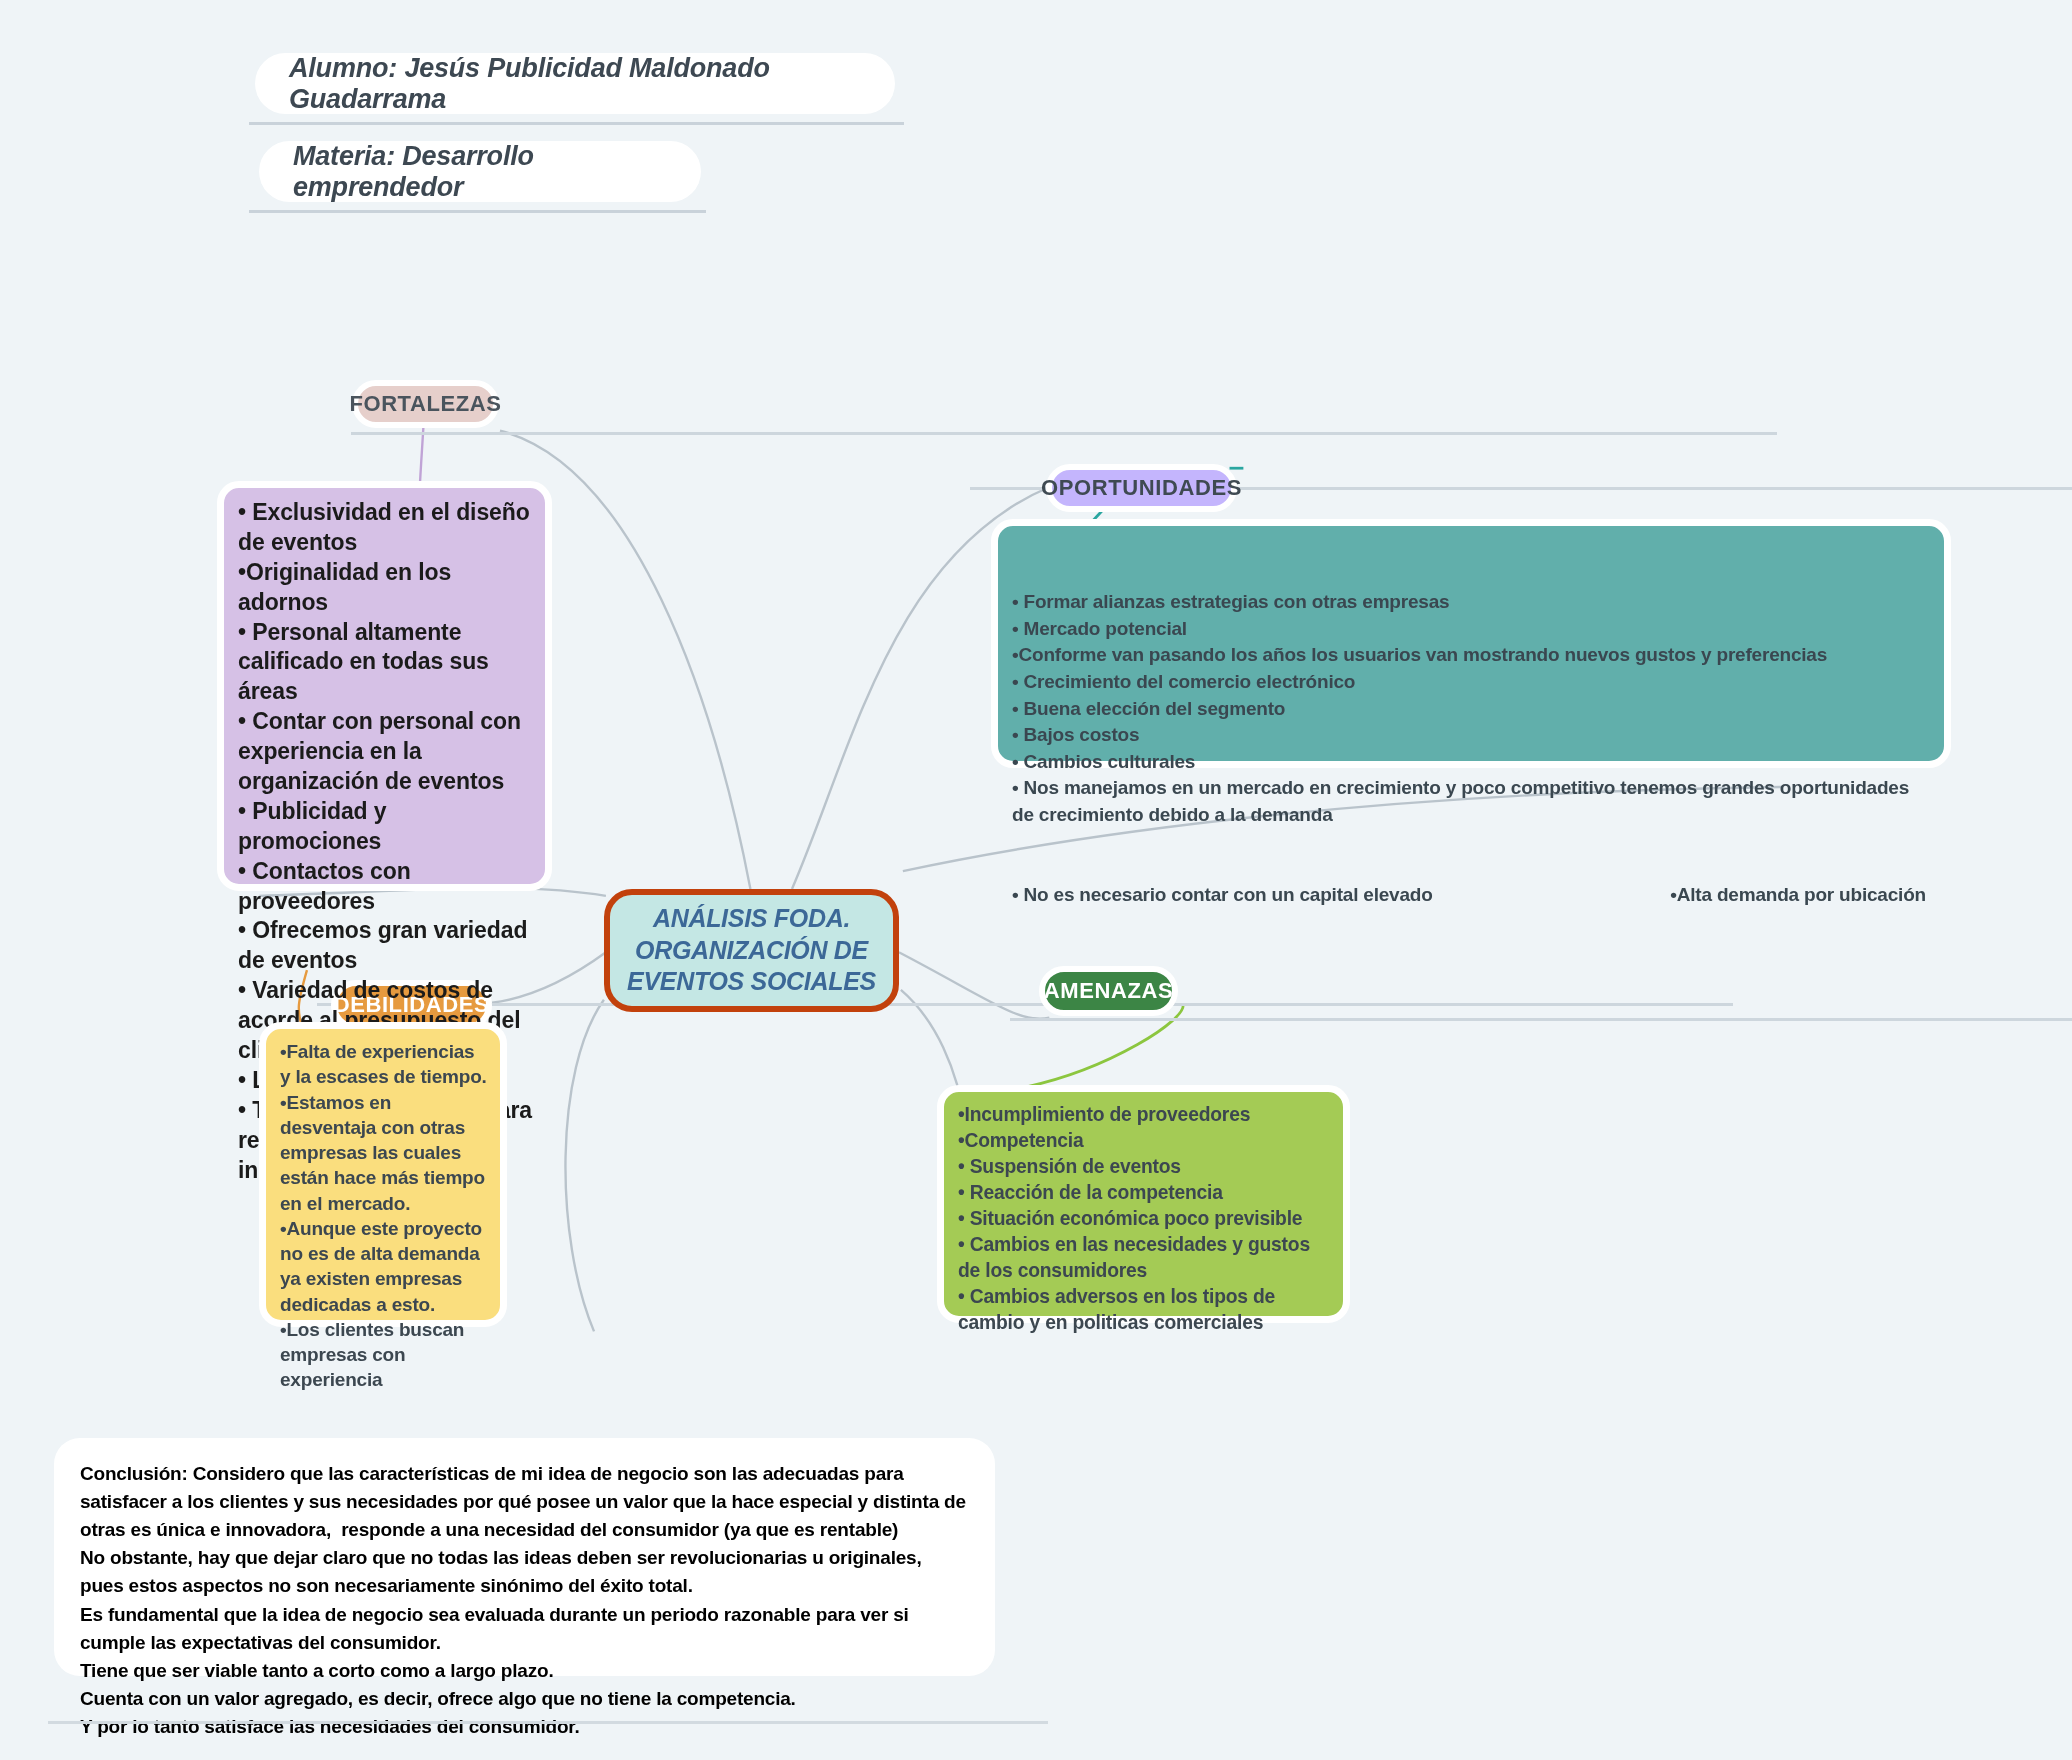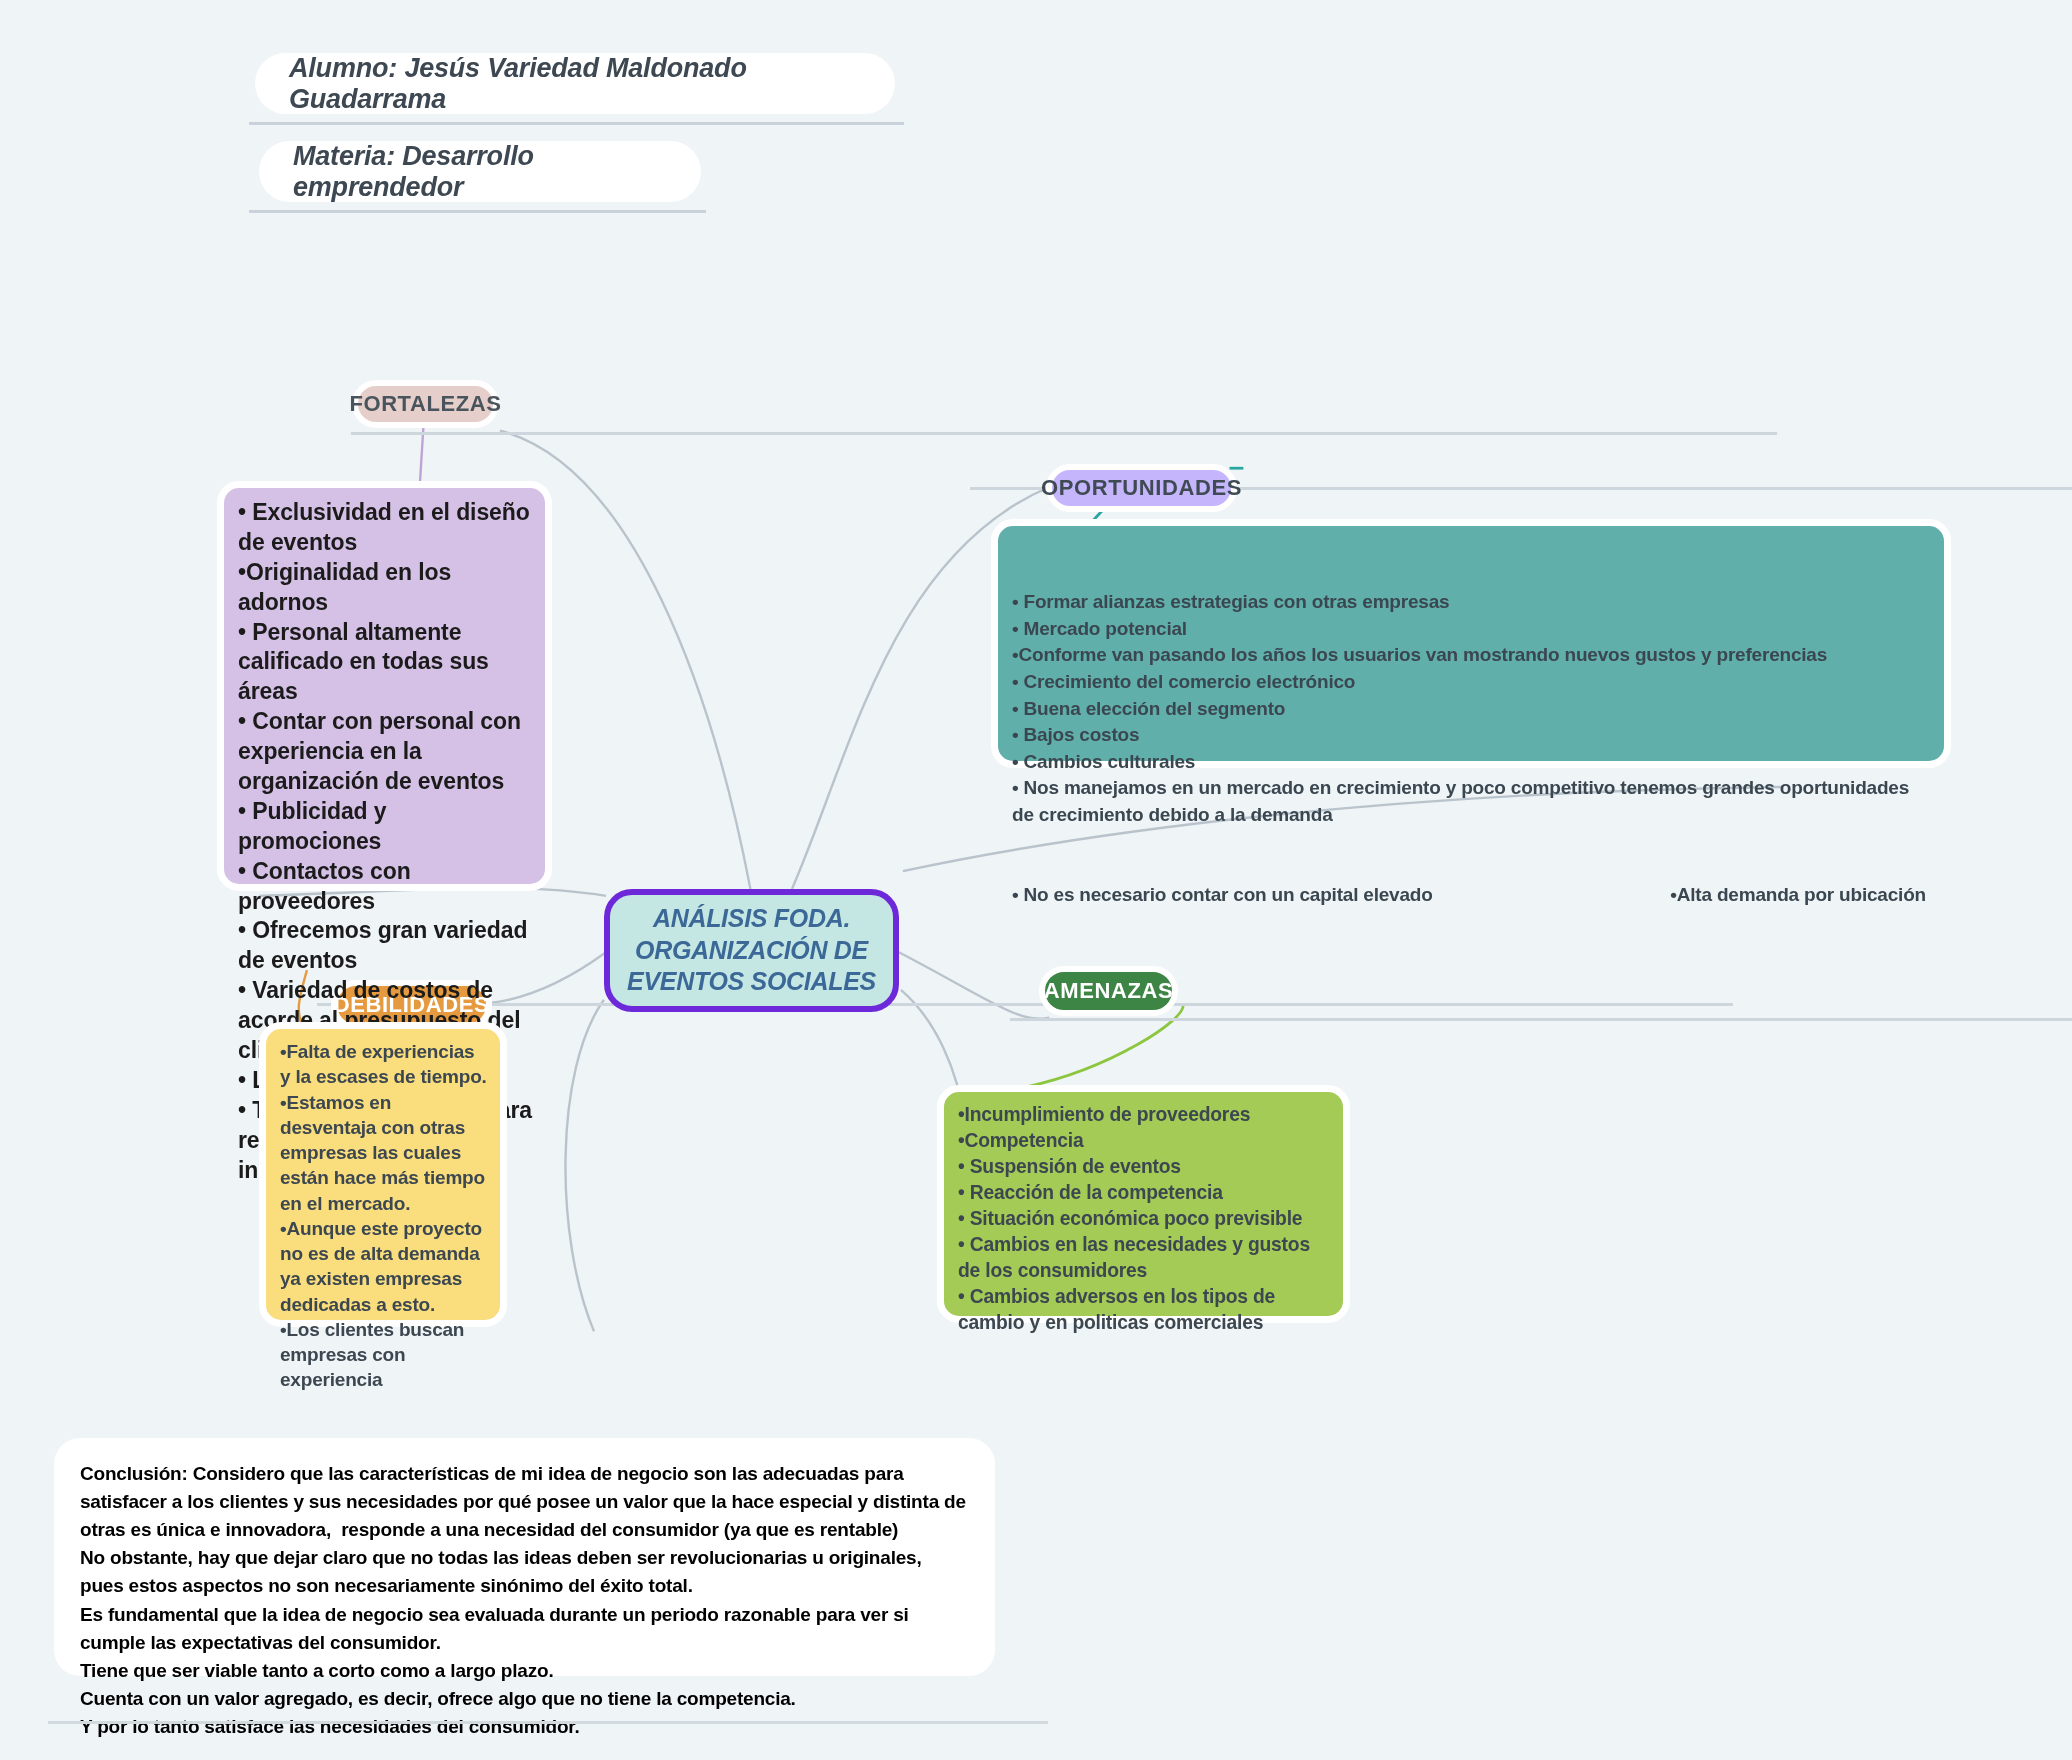--- a/index.html
+++ b/index.html
@@ -160,21 +160,21 @@
     letter-spacing: -0.2px;
     line-height: 1.35;
   }
 
   
   #center-node {
     position: absolute;
     left: 604px; top: 889px;
     width: 295px; height: 123px;
     background: #c4e7e4;
-    border: 6px solid #6d28d9;
+    border: 6px solid #c2410c;
     border-radius: 28px;
     display: flex;
     align-items: center;
     justify-content: center;
     text-align: center;
     box-sizing: border-box;
     font-style: italic;
     font-weight: bold;
     font-size: 25px;
     line-height: 1.26;
@@ -224,21 +224,21 @@
     </g>
     <path d="M 430 390 C 428 430 425 470 424 492" fill="none" stroke="#c0a3d6" stroke-width="2.4"></path>
     <path d="M 310 980 C 300 1015 300 1020 305 1038" fill="none" stroke="#e69a3f" stroke-width="2.4"></path>
     <path d="M 1128 500 C 1110 520 1090 540 1078 556" fill="none" stroke="#2aa6a0" stroke-width="2.8"></path>
     <path d="M 1242 473 L 1256 473" fill="none" stroke="#2aa6a0" stroke-width="2.8"></path>
     <path d="M 1195 1014 C 1200 1030 1120 1080 1037 1098" fill="none" stroke="#8cc63f" stroke-width="2.8"></path>
   </svg>
 
   <div class="hdr-rule" id="rule-1"></div>
   <div class="hdr-rule" id="rule-2"></div>
-  <div class="hdr-card" id="hdr-alumno">Alumno: Jesús Variedad Maldonado Guadarrama</div>
+  <div class="hdr-card" id="hdr-alumno">Alumno: Jesús Publicidad Maldonado Guadarrama</div>
   <div class="hdr-card" id="hdr-materia">Materia: Desarrollo emprendedor</div>
 
   <div class="pill-rule" id="prule-fortalezas"></div>
   <div class="pill-rule" id="prule-oportunidades"></div>
   <div class="pill-rule" id="prule-debilidades"></div>
   <div class="pill-rule" id="prule-amenazas"></div>
 
   <div class="pill" id="pill-fortalezas">FORTALEZAS</div>
   <div class="pill" id="pill-oportunidades">OPORTUNIDADES</div>
   <div class="pill" id="pill-debilidades">DEBILIDADES</div>

